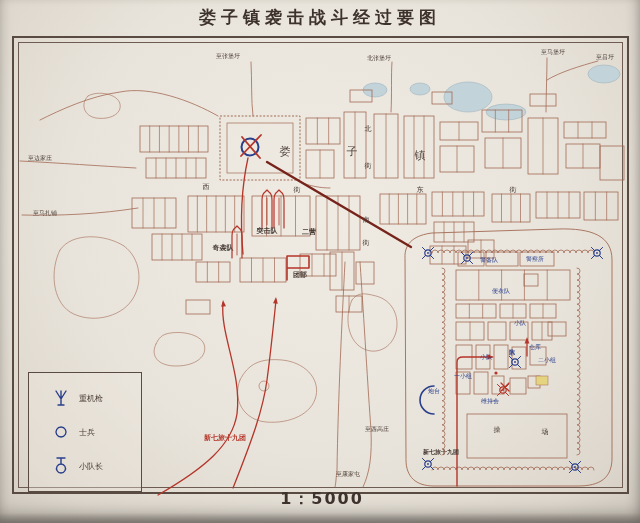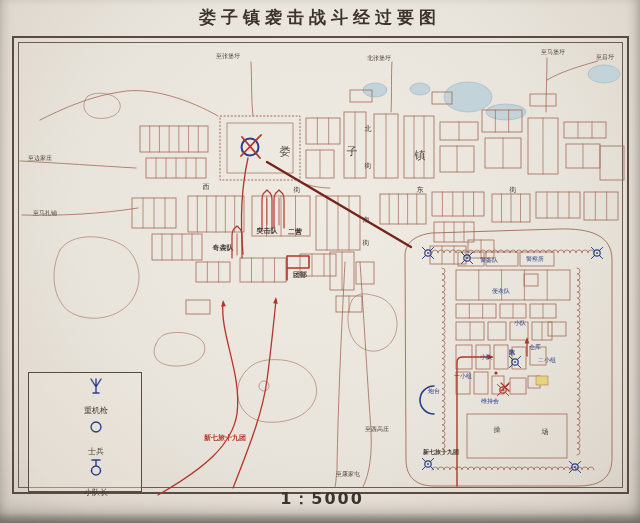--- a/index.html
+++ b/index.html
@@ -13,21 +13,21 @@
   .lbl.v{writing-mode:vertical-rl;transform:translate(-50%,-50%);}
   .lbl.b{font-weight:bold;padding-left:8px;}
   #title{position:absolute;left:0;top:6px;width:100%;text-align:center;font-size:17px;font-weight:bold;
     letter-spacing:5px;color:#3d322c;}
   #frame-outer{position:absolute;left:12px;top:36px;width:613px;height:454px;border:2px solid #5a4b42;}
   #frame-inner{position:absolute;left:4px;top:4px;right:4px;bottom:4px;border:1px solid #6e5c52;}
   #map{position:absolute;left:0;top:0;width:640px;height:523px;}
   svg.layer{position:absolute;left:0;top:0;}
   #legend{position:absolute;left:28px;top:372px;width:112px;height:114px;border:1.2px solid #5a4b42;
     background:rgba(238,233,224,.35);display:flex;flex-direction:column;justify-content:space-evenly;padding:2px 0;}
-  .legend-row{display:flex;align-items:center;gap:8px;padding-left:22px;flex-direction:column;}
+  .legend-row{display:flex;align-items:center;gap:8px;padding-left:22px;}
   .legend-row span{font-size:8px;color:#473b34;}
   #scale{position:absolute;left:322px;top:499px;transform:translate(-50%,-50%);font-size:16px;
     color:#3d322c;letter-spacing:2px;font-weight:bold;}
 </style>
 </head>
 <body>
 
 <div id="photo">
   <div id="title">娄子镇袭击战斗经过要图</div>
   <div id="frame-outer">
@@ -308,21 +308,21 @@
       <span class="lbl" style="left: 368px; top: 129px; font-size: 7px; color: rgb(71, 59, 52);">北</span>
       <span class="lbl" style="left: 368px; top: 166px; font-size: 7px; color: rgb(71, 59, 52);">街</span>
       <span class="lbl" style="left: 366px; top: 220px; font-size: 7px; color: rgb(71, 59, 52);">南</span>
       <span class="lbl" style="left: 366px; top: 243px; font-size: 7px; color: rgb(71, 59, 52);">街</span>
       <span class="lbl" style="left: 206px; top: 187px; font-size: 7px; color: rgb(71, 59, 52);">西</span>
       <span class="lbl" style="left: 297px; top: 190px; font-size: 7px; color: rgb(71, 59, 52);">街</span>
       <span class="lbl" style="left: 420px; top: 190px; font-size: 7px; color: rgb(71, 59, 52);">东</span>
       <span class="lbl" style="left: 513px; top: 190px; font-size: 7px; color: rgb(71, 59, 52);">街</span>
       <span class="lbl b" style="left: 219px; top: 248px; font-size: 7px; color: rgb(71, 59, 52);">奇袭队</span>
       <span class="lbl b" style="left: 263px; top: 231px; font-size: 7px; color: rgb(71, 59, 52);">突击队</span>
-      <span class="lbl b" style="left: 291px; top: 232px; font-size: 7px; color: rgb(71, 59, 52);">二营</span>
+      <span class="lbl b" style="left: 305px; top: 232px; font-size: 7px; color: rgb(71, 59, 52);">二营</span>
       <span class="lbl b" style="left: 296px; top: 275px; font-size: 7px; color: rgb(71, 59, 52);">团部</span>
       <span class="lbl b" style="left: 221px; top: 438px; font-size: 7px; color: rgb(181, 53, 42);">新七旅十九团</span>
       <span class="lbl" style="left: 489px; top: 260px; font-size: 6px; color: rgb(42, 63, 140);">警备队</span>
       <span class="lbl" style="left: 535px; top: 259px; font-size: 6px; color: rgb(42, 63, 140);">警察所</span>
       <span class="lbl" style="left: 501px; top: 291px; font-size: 6px; color: rgb(42, 63, 140);">便衣队</span>
       <span class="lbl" style="left: 520px; top: 323px; font-size: 6px; color: rgb(42, 63, 140);">小队</span>
       <span class="lbl v" style="left: 512px; top: 344px; font-size: 6px; color: rgb(42, 63, 140);">大队部</span>
       <span class="lbl" style="left: 535px; top: 347px; font-size: 6px; color: rgb(42, 63, 140);">仓库</span>
       <span class="lbl" style="left: 547px; top: 360px; font-size: 6px; color: rgb(42, 63, 140);">二小组</span>
       <span class="lbl" style="left: 486px; top: 357px; font-size: 6px; color: rgb(42, 63, 140);">小队</span>

